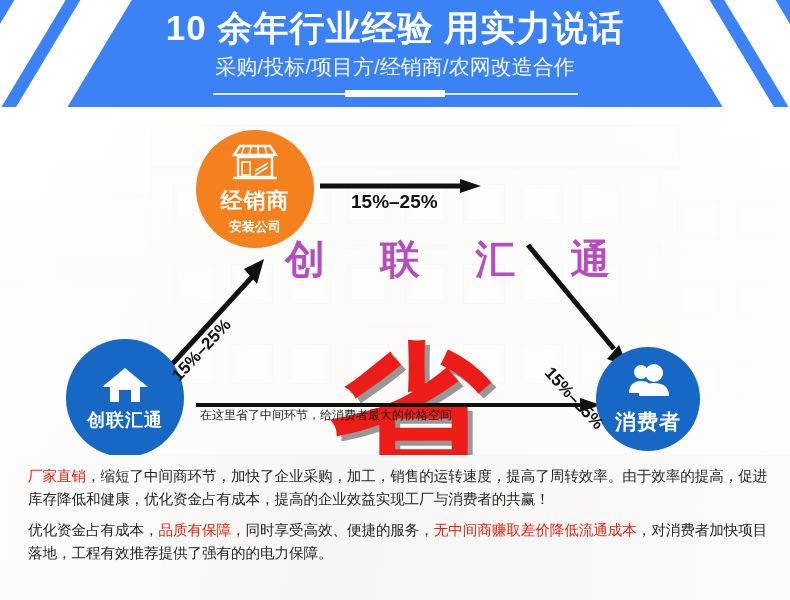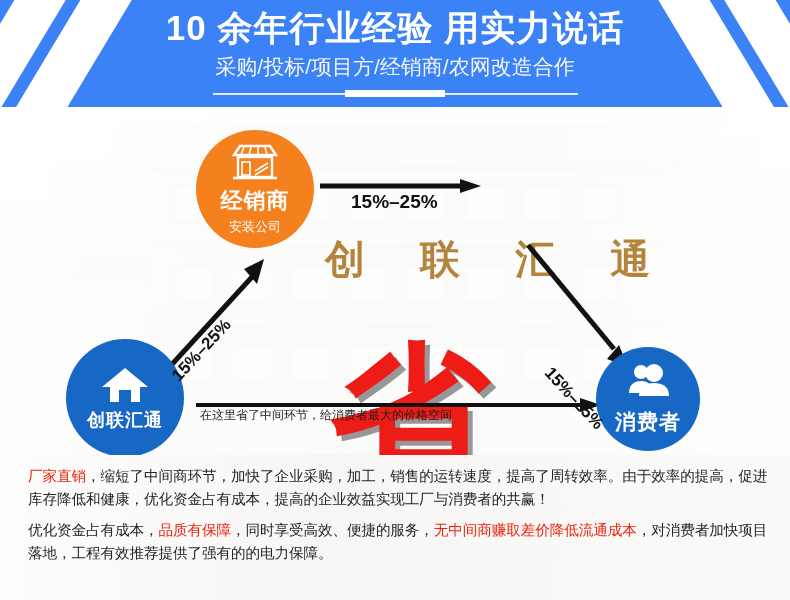--- a/index.html
+++ b/index.html
@@ -59,43 +59,43 @@
   .win { width:42px; height:40px; background:#f7f6f4;
     border:1px solid #e3e0da; box-shadow:inset 0 0 0 4px #f1efec; }
   .ledge { position:absolute; height:5px; background:#eae7e2; }
   .photo-veil { position:absolute; inset:0;
     background:linear-gradient(100deg,rgba(255,255,255,.93) 0%,rgba(255,255,255,.82) 28%,
       rgba(255,255,255,.76) 52%,rgba(255,255,255,.84) 78%,rgba(255,255,255,.95) 100%); }
 
   
   .watermark {
     position:absolute; top:125px; left:285px; width:400px;
-    font-size:40px; font-weight:bold; color:#a16207; opacity:.78;
-    letter-spacing:22px; white-space:nowrap; z-index:2;margin-left:40px;
+    font-size:40px; font-weight:bold; color:#a21caf; opacity:.78;
+    letter-spacing:22px; white-space:nowrap; z-index:2;
   }
 
   
   .sheng {
     position:absolute; left:330px; top:232px; z-index:4;
     font-size:160px; line-height:160px; font-weight:bold;
     color:#ee1c17; font-family:"DejaVu Sans",sans-serif;
     text-shadow:5px 5px 0 rgba(70,70,70,.55);
   }
 
   
   .node {
     position:absolute; border-radius:50%; z-index:6;
     display:flex; flex-direction:column; align-items:center; justify-content:center;
     color:#ffffff; text-align:center;
   }
   .node.orange { background:#F5801E; }
   .node.blue   { background:#1668C4; }
   .node-ico { line-height:0; }
   .node-lbl  { font-weight:bold; letter-spacing:1px; }
-  .node-sub  { font-weight:normal; }
+  .node-sub  { font-weight:bold; }
 
   #node-dealer  { left:196px; top:23px;  width:118px; height:118px; }
   #node-bureau  { left:478px; top:38px;  width:92px;  height:92px;  }
   #node-factory { left:66px;  top:232px; width:118px; height:118px; }
   #node-consumer{ left:596px; top:240px; width:104px; height:104px; }
 
   #node-dealer  .node-lbl { font-size:22px; margin-top:3px; }
   #node-dealer  .node-sub { font-size:13px; margin-top:2px; }
   #node-bureau  .node-lbl { font-size:19px; margin-top:2px; }
   #node-factory .node-lbl { font-size:18px; margin-top:3px; }

